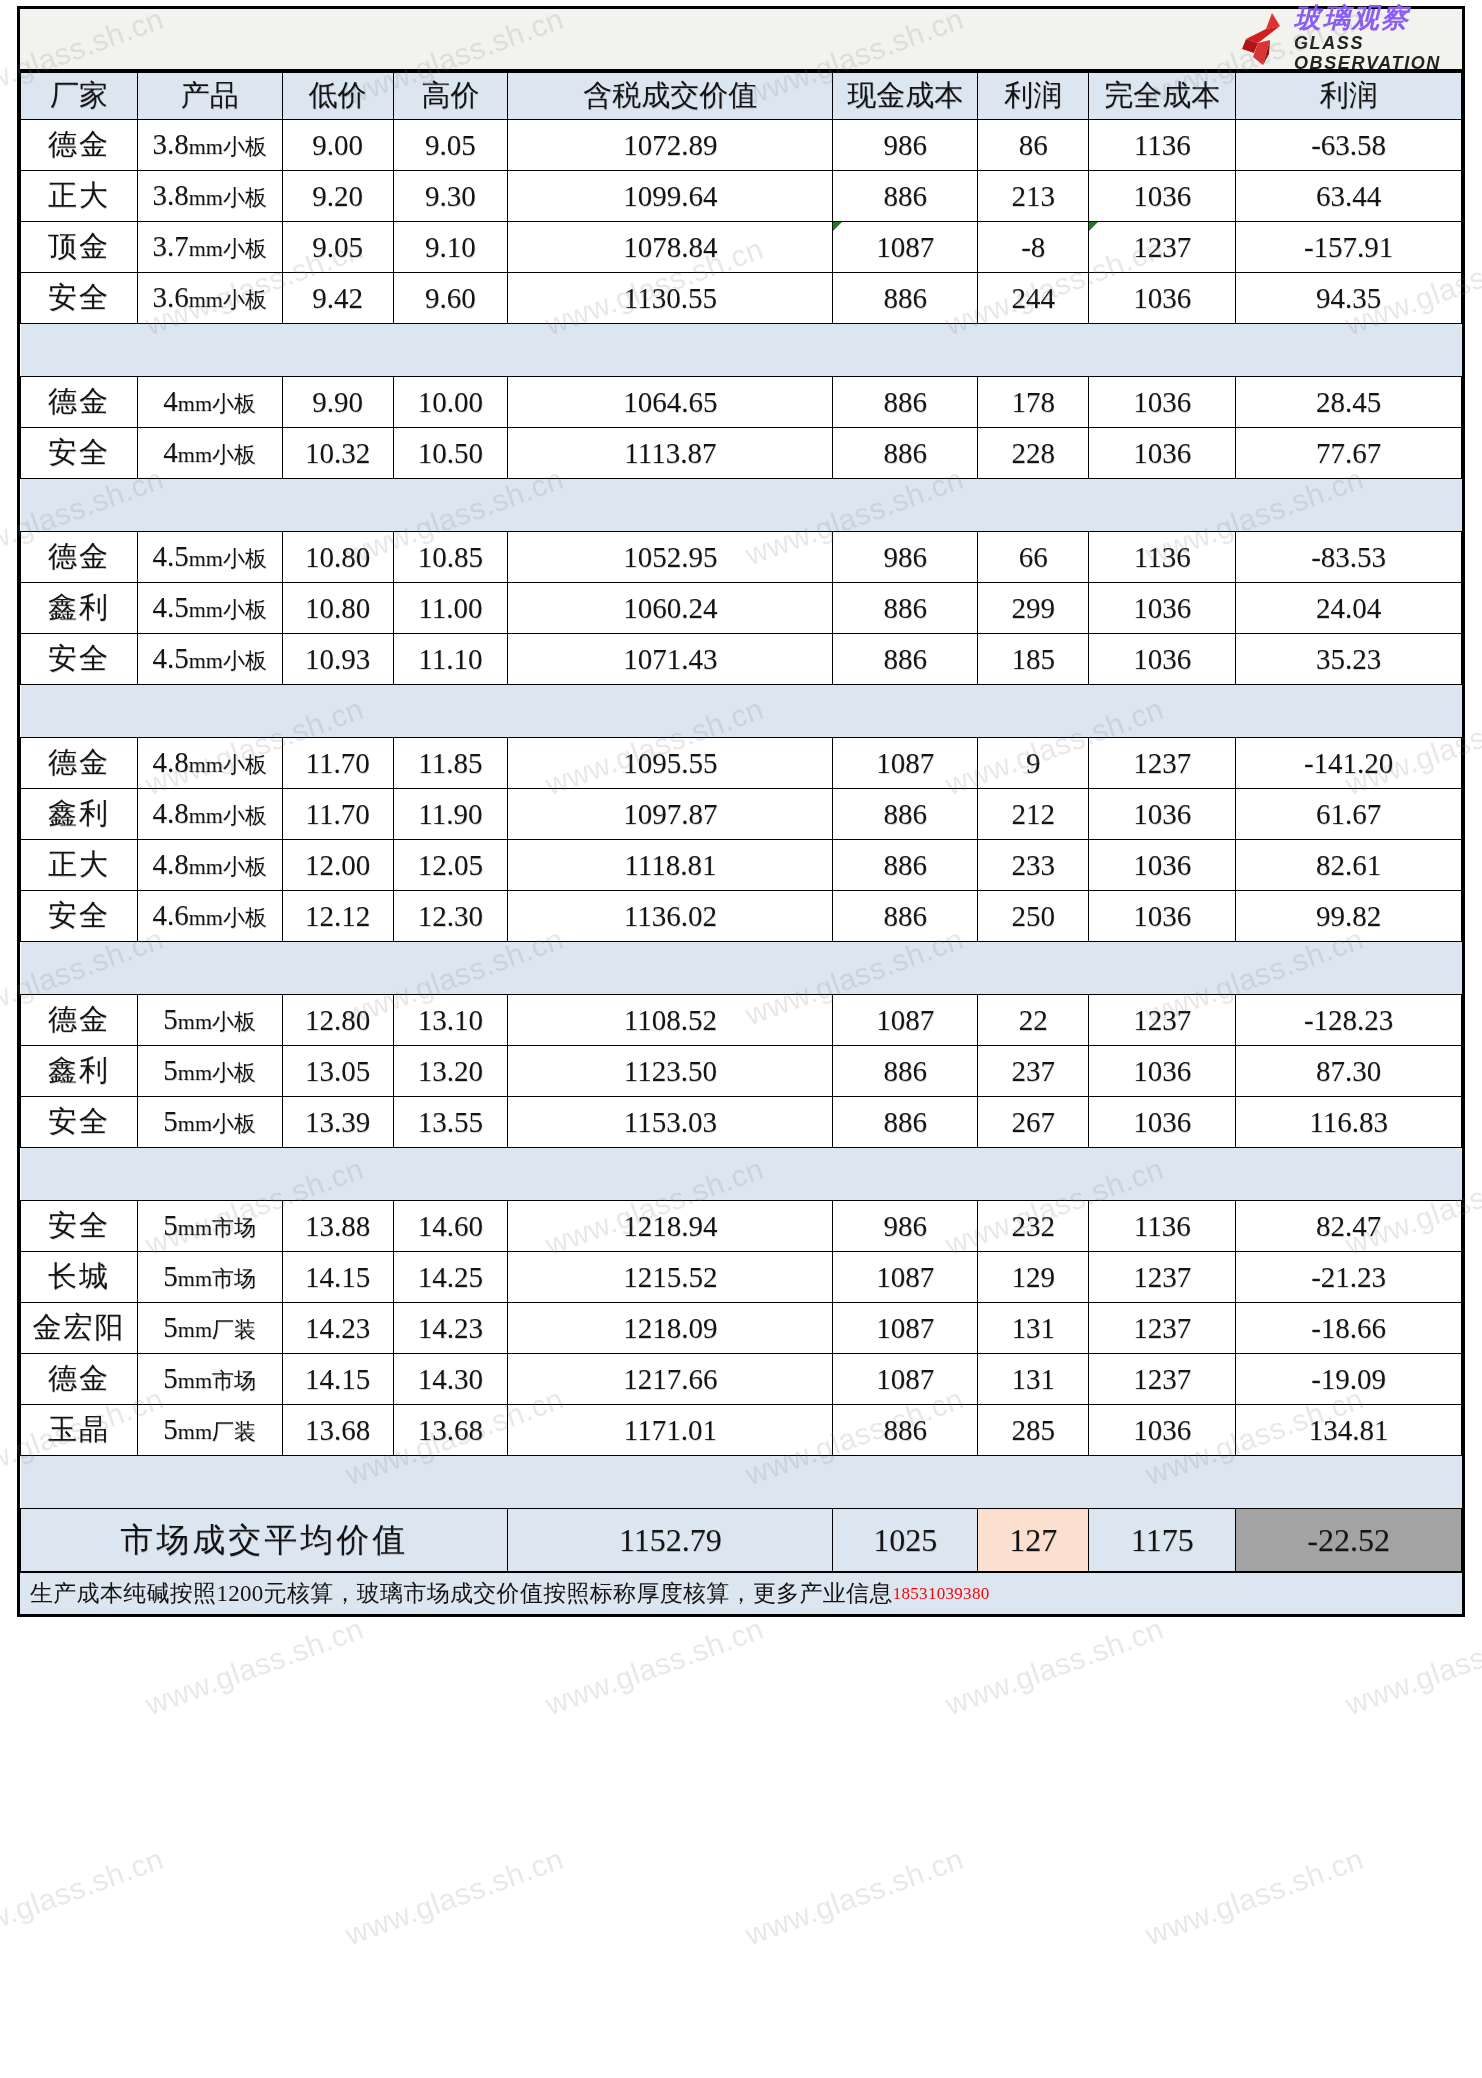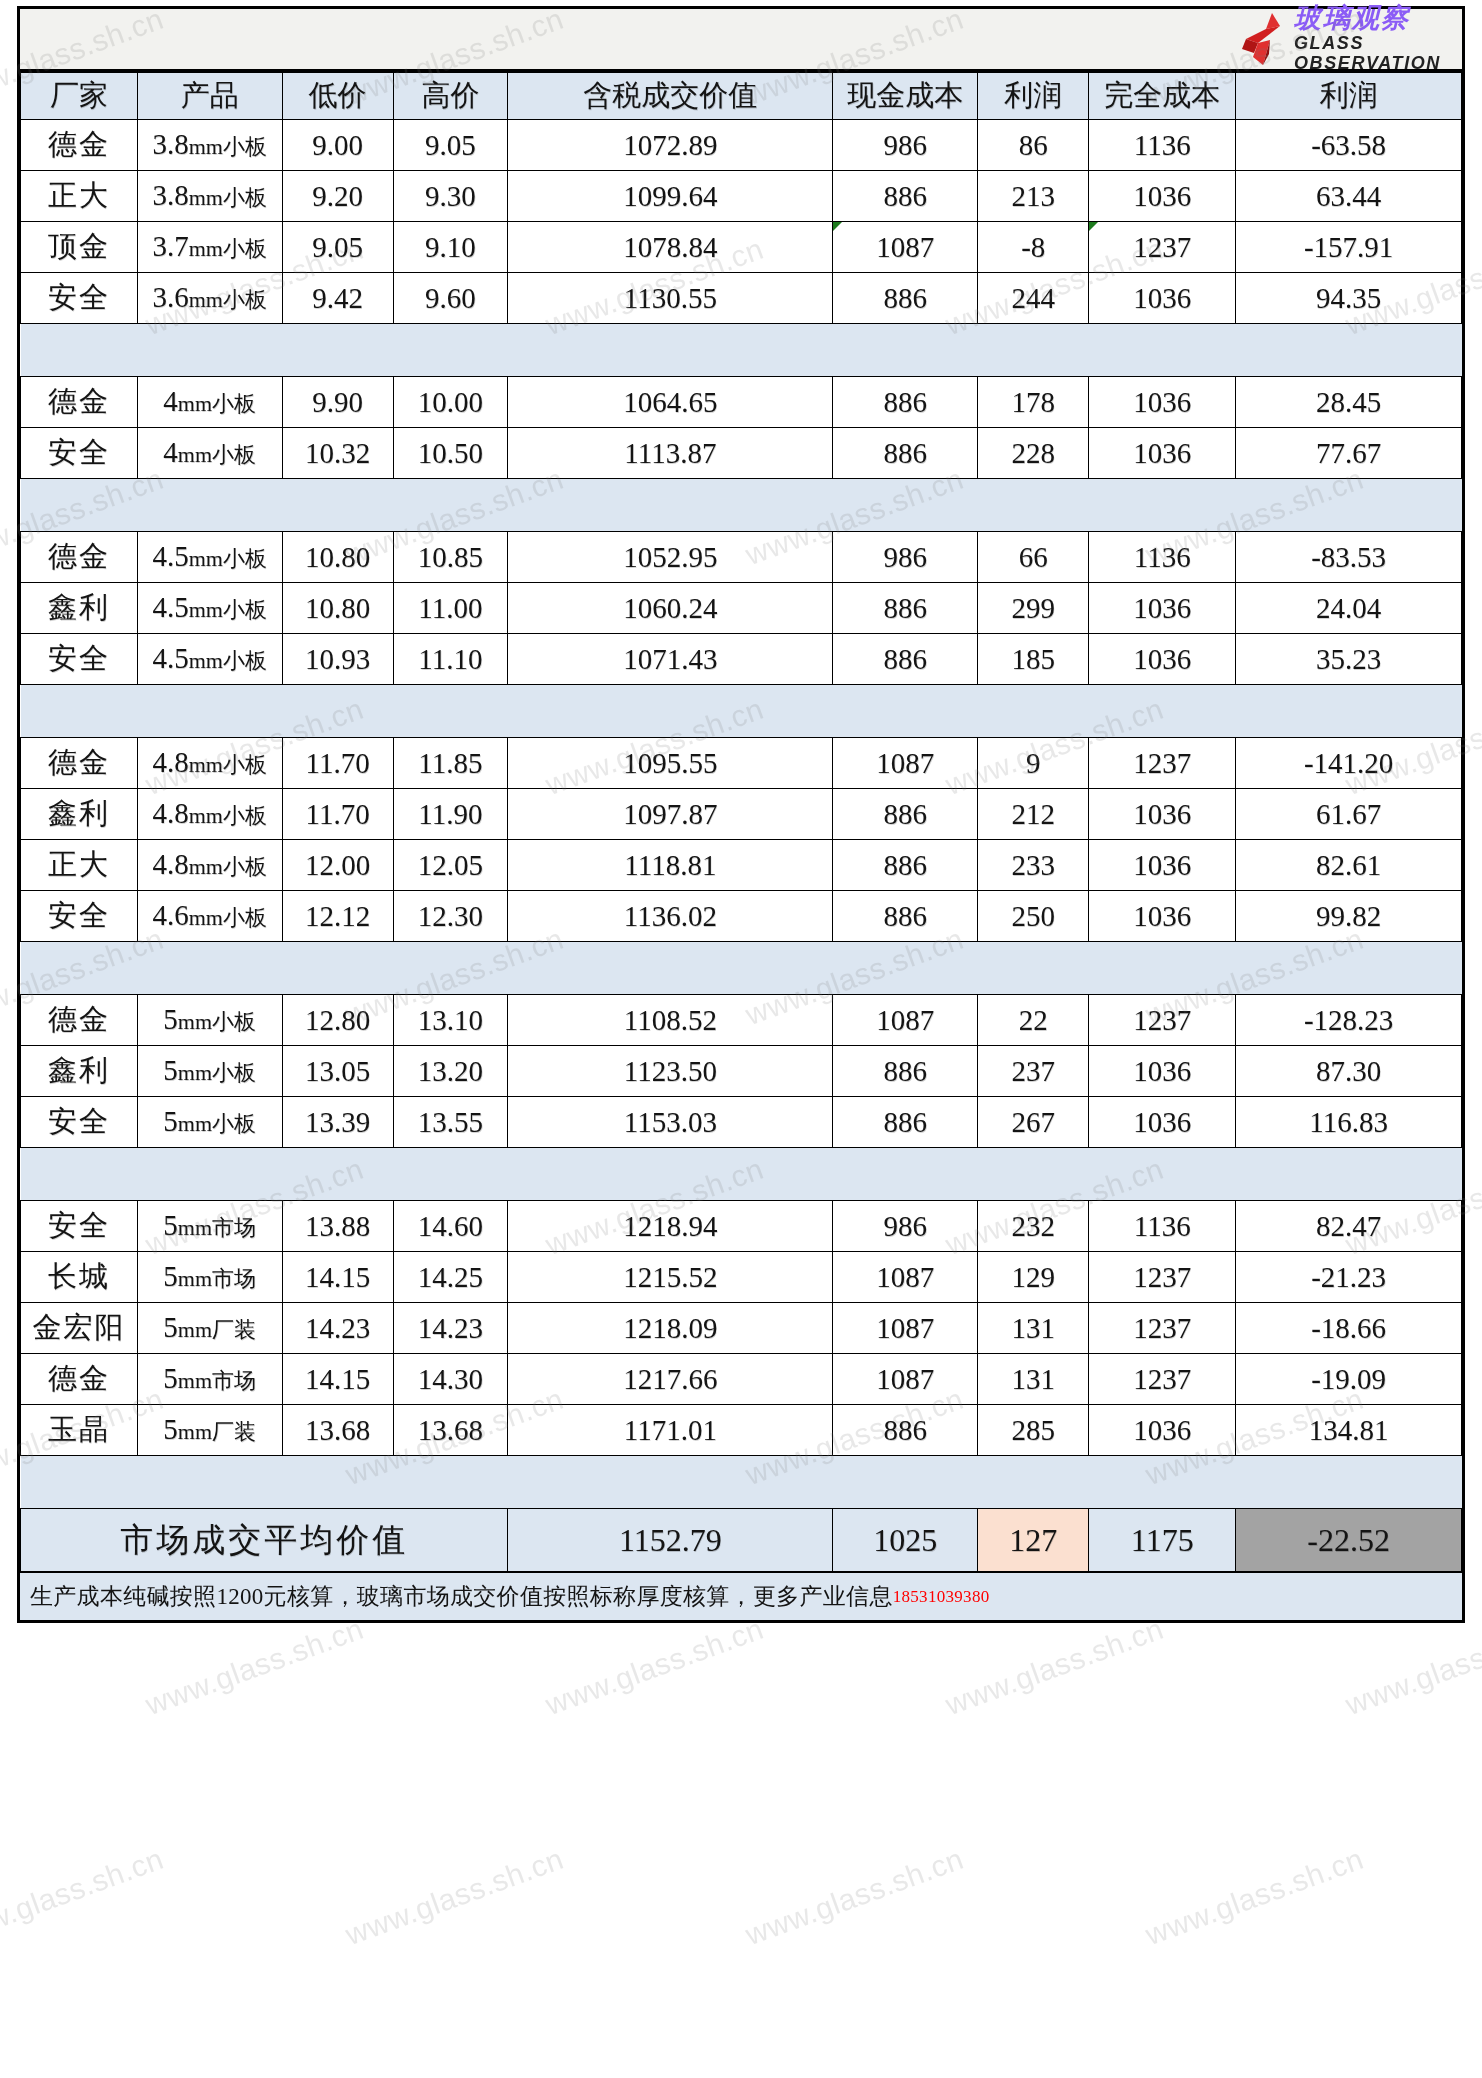--- a/index.html
+++ b/index.html
@@ -138,21 +138,21 @@
   tr.summary td.label {
     font-size: 33px;
     letter-spacing: 3px;
   }
   tr.summary td.pos { background: #FBE0D0; }
   tr.summary td.neg { background: #a3a3a3; }
 
   .footer {
     background: #DCE6F1;
     border-top: 1.5px solid #000;
-    height: 48px;
+    height: 42px;
     display: flex;
     align-items: center;
     padding-left: 10px;
     box-sizing: border-box;
   }
   .footer-text {
     font-family: "Liberation Serif", serif;
     font-size: 23px;
     color: #141414;
     letter-spacing: 0.3px;

